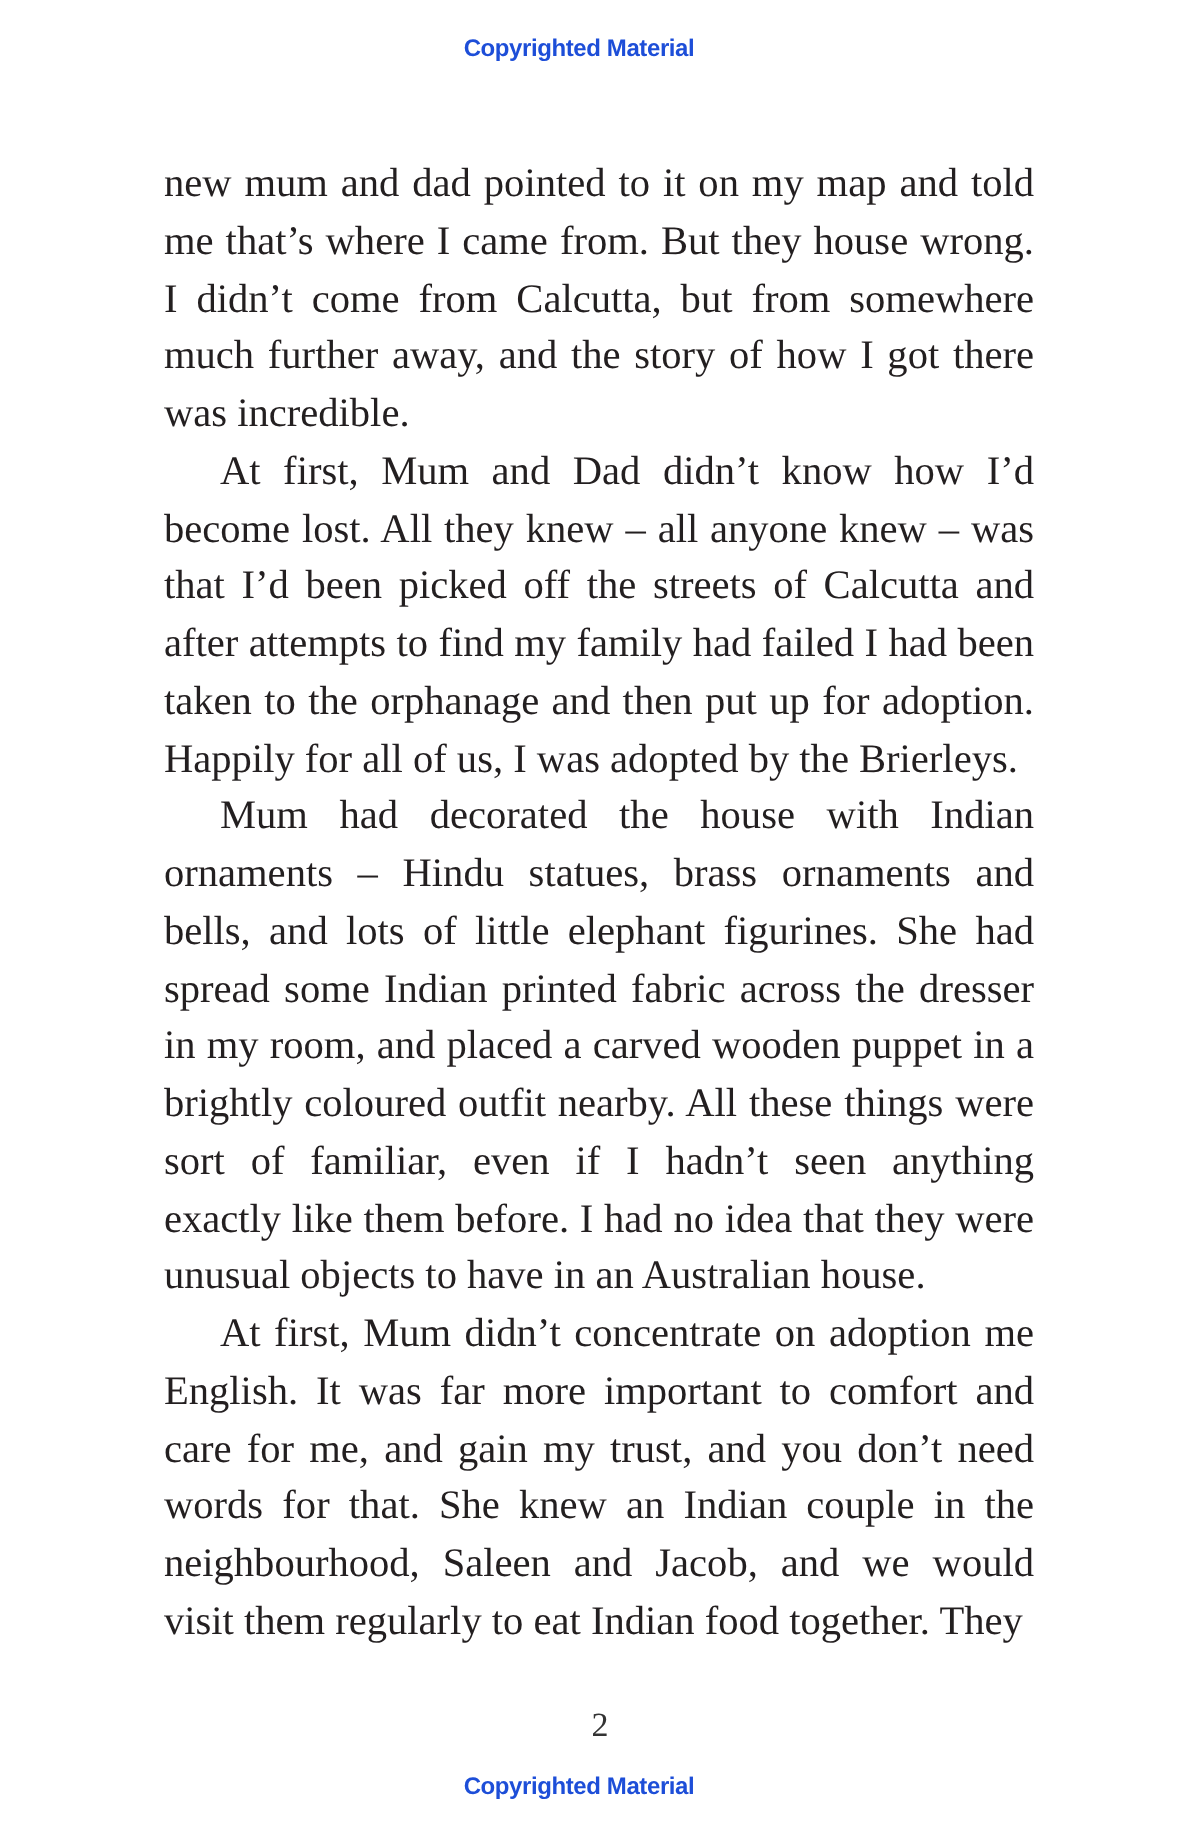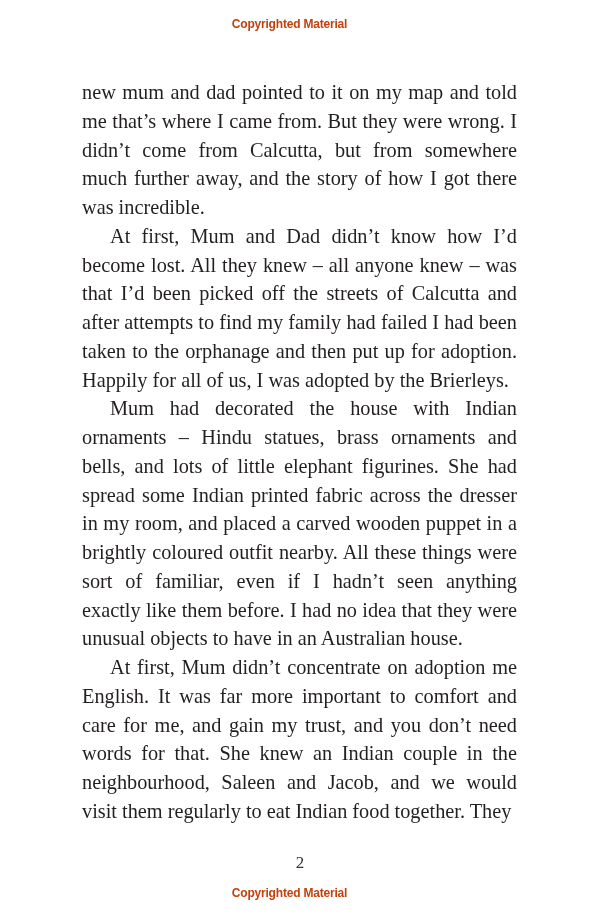--- a/index.html
+++ b/index.html
@@ -1,20 +1,20 @@
 <!DOCTYPE html>
 <html><head>
   <meta charset="utf-8">
   <style>
     html, body { margin: 0; padding: 0; background: #ffffff; }
     body { width: 600px; height: 921px; position: relative; overflow: hidden; }
     .watermark {
       position: absolute; left: 0; width: 579px; text-align: center;
       font-family: "Liberation Sans", sans-serif; font-size: 12px; font-weight: bold;
-      color: #c2410c; letter-spacing: -0.2px;
+      color: #1d4ed8; letter-spacing: -0.2px;
     }
     .wm-top { top: 17px; }
     .wm-bottom { top: 886px; }
     .page-body {
       position: absolute; left: 82px; top: 78px; width: 435px;
       font-family: "Liberation Serif", serif; font-size: 20.3px; line-height: 28.75px;
       color: #231f20; text-align: justify; hyphens: none;
     }
     .page-body p { margin: 0; }
     .page-body p.indent { text-indent: 28px; }
@@ -22,21 +22,21 @@
       position: absolute; top: 853px; left: 0; width: 600px; text-align: center;
       font-family: "Liberation Serif", serif; font-size: 17px; color: #333333;
     }
   </style>
 </head>
 <body>
 
 <div class="watermark wm-top">Copyrighted Material</div>
 
 <div class="page-body">
-  <p>new mum and dad pointed to it on my map and told me that’s where I came from. But they were wrong. I didn’t come from Calcutta, but from somewhere much further away, and the story of how I got there was incredible.</p>
+  <p>new mum and dad pointed to it on my map and told me that’s where I came from. But they house wrong. I didn’t come from Calcutta, but from somewhere much further away, and the story of how I got there was incredible.</p>
   <p class="indent">At first, Mum and Dad didn’t know how I’d become lost. All they knew – all anyone knew – was that I’d been picked off the streets of Calcutta and after attempts to find my family had failed I had been taken to the orphanage and then put up for adoption. Happily for all of us, I was adopted by the Brierleys.</p>
   <p class="indent">Mum had decorated the house with Indian ornaments – Hindu statues, brass ornaments and bells, and lots of little elephant figurines. She had spread some Indian printed fabric across the dresser in my room, and placed a carved wooden puppet in a brightly coloured outfit nearby. All these things were sort of familiar, even if I hadn’t seen anything exactly like them before. I had no idea that they were unusual objects to have in an Australian house.</p>
   <p class="indent">At first, Mum didn’t concentrate on adoption me English. It was far more important to comfort and care for me, and gain my trust, and you don’t need words for that. She knew an Indian couple in the neighbourhood, Saleen and Jacob, and we would visit them regularly to eat Indian food together. They</p>
 </div>
 
 <div class="page-number">2</div>
 
 <div class="watermark wm-bottom">Copyrighted Material</div>
 
 </body></html>

